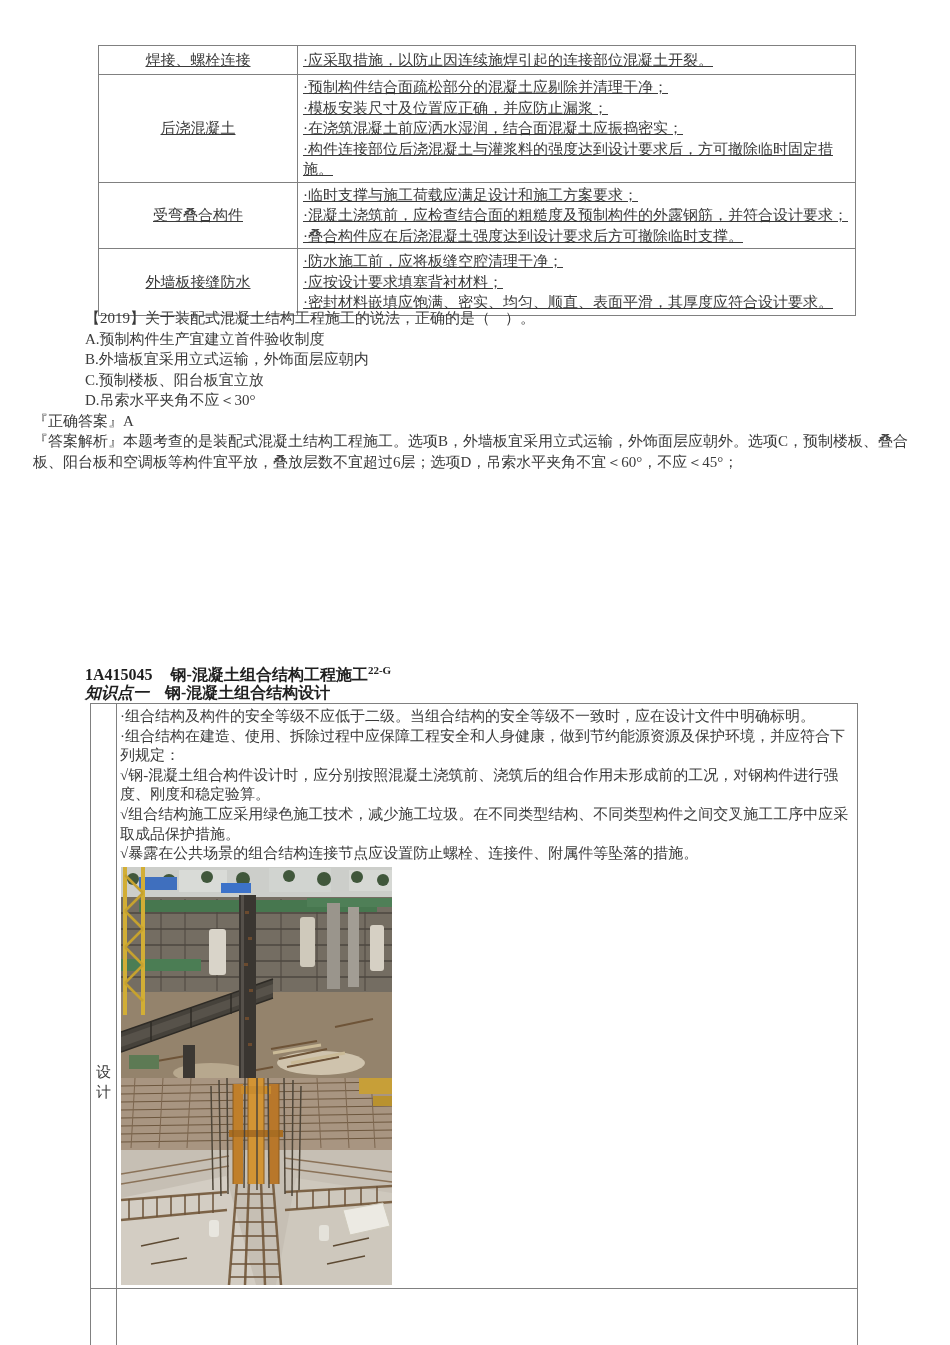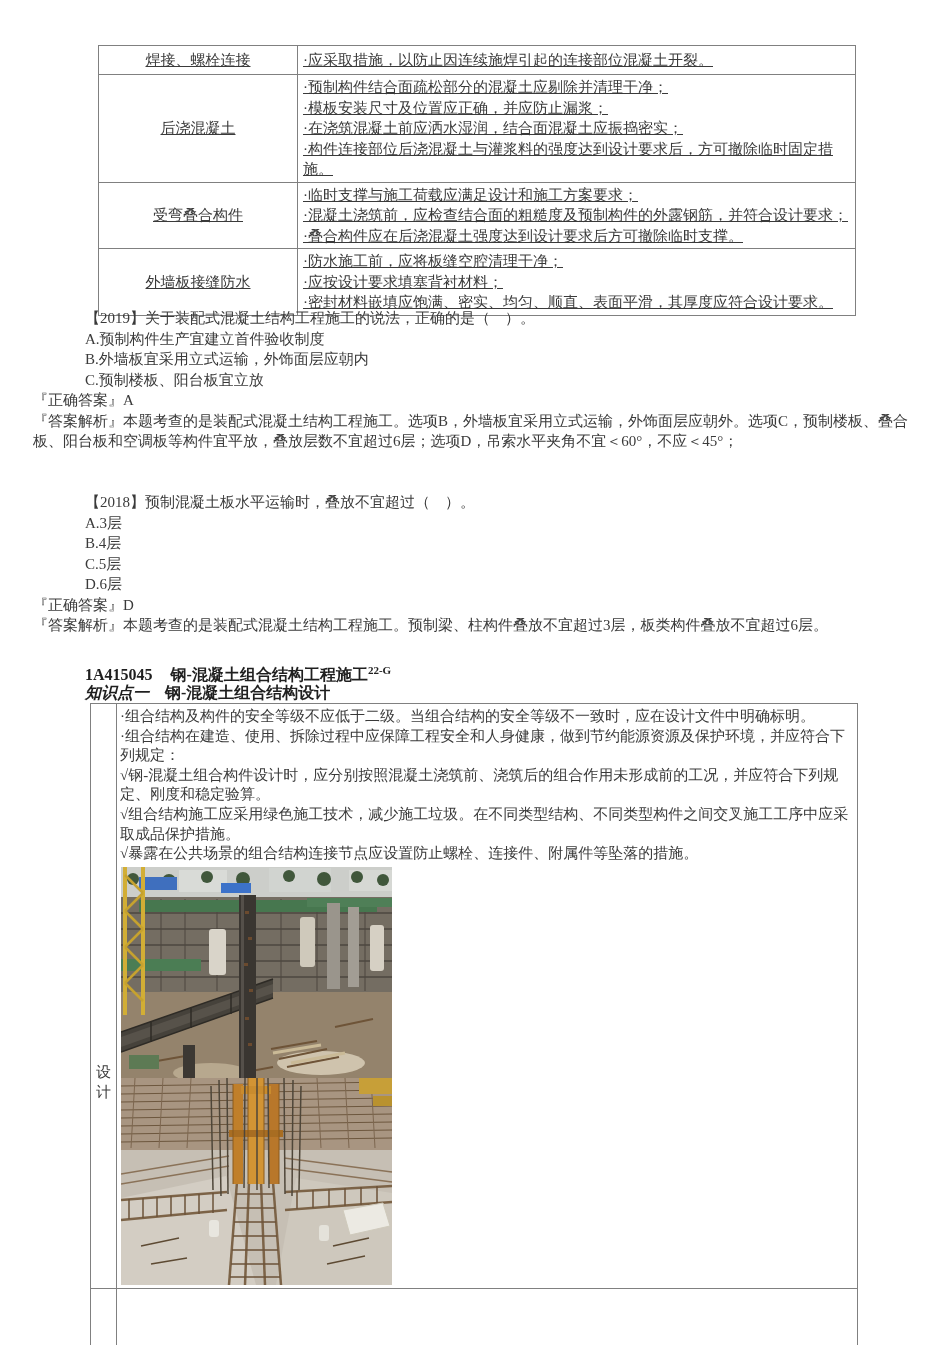--- a/index.html
+++ b/index.html
@@ -74,50 +74,42 @@
       </td>
     </tr>
   </tbody>
     </table>
 
   <div class="qblock" style="top:308px">
     <div class="qline indent">【2019】关于装配式混凝土结构工程施工的说法，正确的是（　）。</div>
     <div class="qline indent">A.预制构件生产宜建立首件验收制度</div>
     <div class="qline indent">B.外墙板宜采用立式运输，外饰面层应朝内</div>
     <div class="qline indent">C.预制楼板、阳台板宜立放</div>
+    <div class="qline indent">D.吊索水平夹角不应＜30°</div>
     <div class="qline">『正确答案』A</div>
     <div class="qline">『答案解析』本题考查的是装配式混凝土结构工程施工。选项B，外墙板宜采用立式运输，外饰面层应朝外。选项C，预制楼板、叠合板、阳台板和空调板等构件宜平放，叠放层数不宜超过6层；选项D，吊索水平夹角不宜＜60°，不应＜45°；</div>
   </div>
 
-  <div class="qblock" style="top:492px">
-    <div class="qline indent">【2018】预制混凝土板水平运输时，叠放不宜超过（　）。</div>
-    <div class="qline indent">A.3层</div>
-    <div class="qline indent">B.4层</div>
-    <div class="qline indent">C.5层</div>
-    <div class="qline indent">D.6层</div>
-    <div class="qline">『正确答案』D</div>
-    <div class="qline">『答案解析』本题考查的是装配式混凝土结构工程施工。预制梁、柱构件叠放不宜超过3层，板类构件叠放不宜超过6层。</div>
-  </div>
 
   <div class="sechead" style="top:659px">
     <span class="code">1A415045</span><span>钢-混凝土组合结构工程施工</span><sup>22-G</sup>
   </div>
   <div class="kphead" style="top:682px">
     <span class="kp">知识点一</span><span>钢-混凝土组合结构设计</span>
   </div>
 
   <div class="dbox">
     <div class="sidecol">
       <div class="sidelabel">设计</div>
     </div>
     <div class="rowline"></div>
     <div class="content">
       <div class="bullet">·组合结构及构件的安全等级不应低于二级。当组合结构的安全等级不一致时，应在设计文件中明确标明。</div>
       <div class="bullet">·组合结构在建造、使用、拆除过程中应保障工程安全和人身健康，做到节约能源资源及保护环境，并应符合下列规定：</div>
-      <div class="bullet">√钢-混凝土组合构件设计时，应分别按照混凝土浇筑前、浇筑后的组合作用未形成前的工况，并应符合下列规定、刚度和稳定验算。</div>
+      <div class="bullet">√钢-混凝土组合构件设计时，应分别按照混凝土浇筑前、浇筑后的组合作用未形成前的工况，对钢构件进行强度、刚度和稳定验算。</div>
       <div class="bullet">√组合结构施工应采用绿色施工技术，减少施工垃圾。在不同类型结构、不同类型构件之间交叉施工工序中应采取成品保护措施。</div>
       <div class="bullet">√暴露在公共场景的组合结构连接节点应设置防止螺栓、连接件、附属件等坠落的措施。</div>
 
       <svg class="photo photo1" width="271" height="211" viewBox="0 0 271 211" xmlns="http://www.w3.org/2000/svg">
         <rect x="0" y="0" width="271" height="211" fill="#aaa59b"></rect>
         <rect x="0" y="0" width="271" height="30" fill="#ccceca"></rect>
         <rect x="58" y="3" width="48" height="22" fill="#d9dbd7"></rect>
         <rect x="148" y="1" width="62" height="24" fill="#d1d4d0"></rect>
         <rect x="228" y="3" width="43" height="21" fill="#d6d8d4"></rect>
         <g fill="#40573b">

